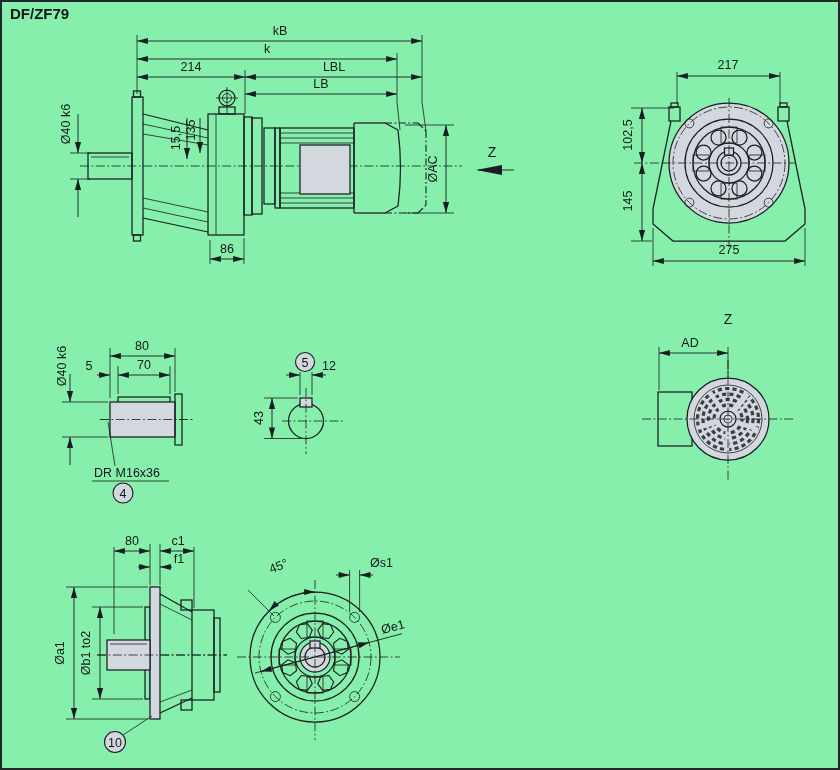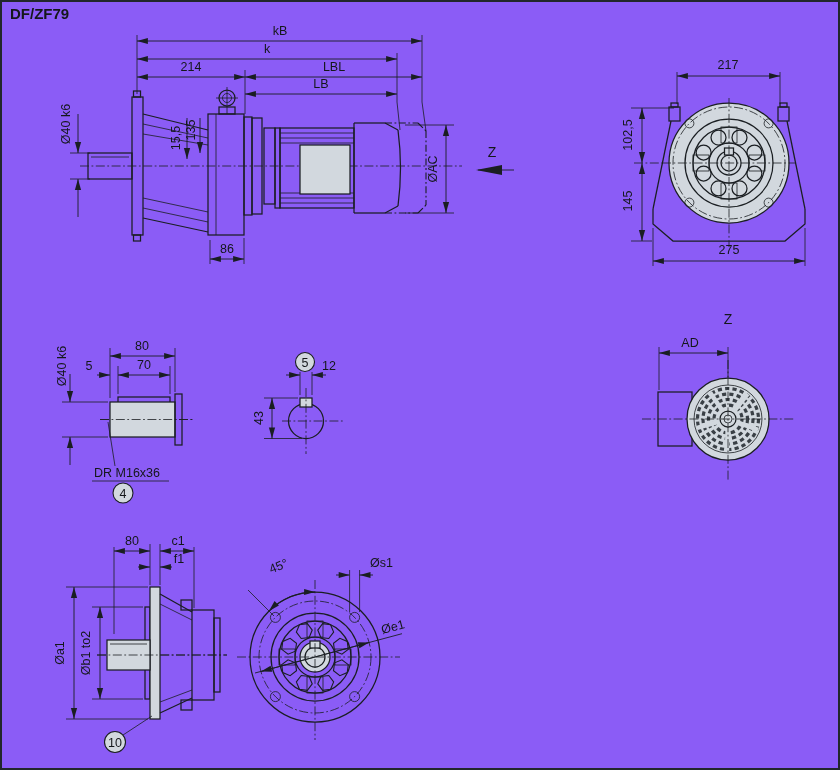--- a/index.html
+++ b/index.html
@@ -1,18 +1,18 @@
 <!DOCTYPE html>
 <html><head>
 <meta charset="utf-8">
 <style>
   html,body{margin:0;padding:0;background:#9aa1a8;}
   .sheet{
     position:relative;width:840px;height:770px;
-    background:#8b5cf6;
+    background:#86efac;
     border:2px solid #22272c;box-sizing:border-box;
     font-family:"Liberation Sans", sans-serif;
     overflow:hidden;
   }
   svg{display:block}
   svg text{font-family:"Liberation Sans", sans-serif;fill:#14171a;font-size:12.5px}
   text.ttl{font-size:15px;font-weight:bold}
   text.big{font-size:14px}
   .ol{stroke:#1a1e22;stroke-width:1.25;fill:none}
   .olf{stroke:#1a1e22;stroke-width:1.25;fill:#d2d8de}

